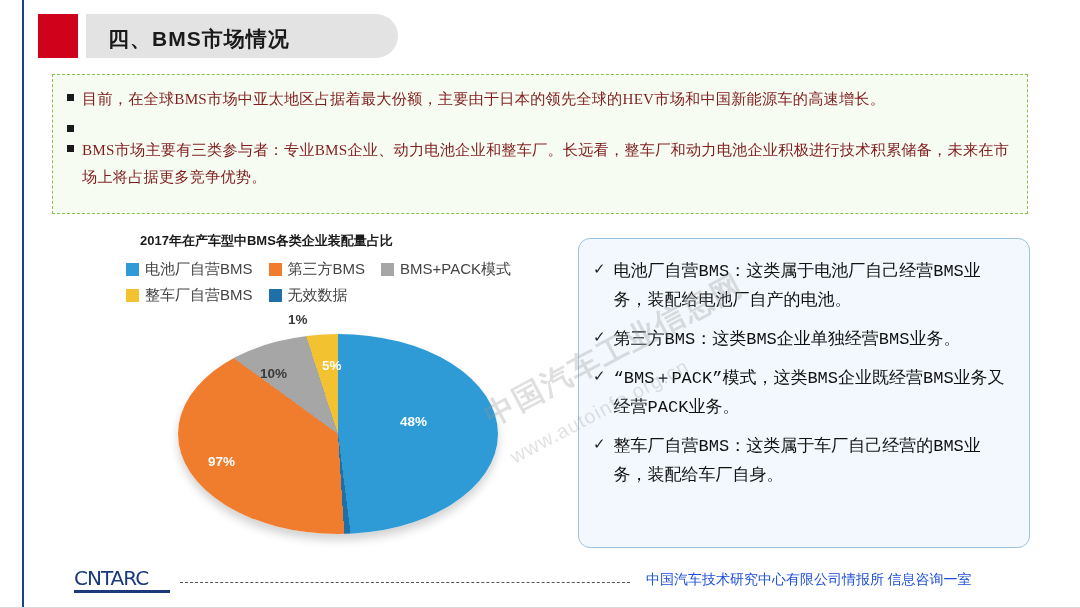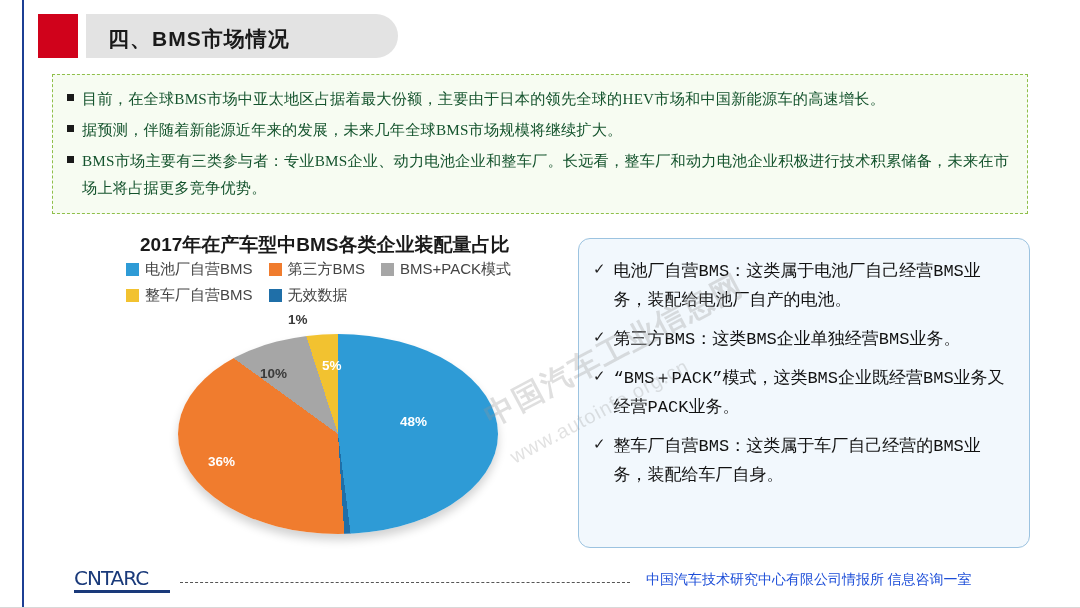--- a/index.html
+++ b/index.html
@@ -85,30 +85,30 @@
     width: 7px;
     height: 7px;
     background: #1a1a1a;
     margin-top: 9px;
     margin-right: 8px;
     flex: 0 0 auto;
   }
   .bullet-text {
     font-size: 15.2px;
     line-height: 27px;
-    color: #14532d;
+    color: #7f1d1d;
     font-family: "Liberation Serif", serif;
     letter-spacing: 0.2px;
   }
   
   .chart-title {
     position: absolute;
     left: 140px;
     top: 232px;
-    font-size: 19px;
+    font-size: 13px;
     font-weight: bold;
     color: #1a1a1a;
     white-space: nowrap;
   }
   .legend {
     position: absolute;
     left: 126px;
     top: 260px;
     width: 430px;
   }
@@ -281,21 +281,20 @@
     <div class="title-text">四、BMS市场情况</div>
   </div>
 
   <div class="bullet-box">
     <div class="bullet-row">
       <span class="bullet-sq"></span>
       <span class="bullet-text">目前，在全球BMS市场中亚太地区占据着最大份额，主要由于日本的领先全球的HEV市场和中国新能源车的高速增长。</span>
     </div>
     <div class="bullet-row">
       <span class="bullet-sq"></span>
-      <span class="bullet-text">据预测，伴随着新能源近年来的发展，未来几年全球BMS市场规模将继续扩大。</span>
     </div>
     <div class="bullet-row">
       <span class="bullet-sq"></span>
       <span class="bullet-text">BMS市场主要有三类参与者：专业BMS企业、动力电池企业和整车厂。长远看，整车厂和动力电池企业积极进行技术积累储备，未来在市场上将占据更多竞争优势。</span>
     </div>
   </div>
 
   <div class="chart-title">2017年在产车型中BMS各类企业装配量占比</div>
 
   <div class="legend">
@@ -321,21 +320,21 @@
       <div class="legend-item">
         <span class="legend-swatch" style="background:#1f6fa8"></span>
         <span class="legend-label">无效数据</span>
       </div>
     </div>
   </div>
 
   <div class="pie-wrap">
     <div class="pie"></div>
     <div class="pie-label lbl-48">48%</div>
-    <div class="pie-label lbl-36">36%</div>
+    <div class="pie-label lbl-36">97%</div>
     <div class="pie-label lbl-10">10%</div>
     <div class="pie-label lbl-5">5%</div>
     <div class="pie-label lbl-1">1%</div>
   </div>
 
   <div class="info-box">
     <div class="info-row">
       <span class="check">✓</span>
       <span class="info-text">电池厂自营BMS：这类属于电池厂自己经营BMS业务，装配给电池厂自产的电池。</span>
     </div>

